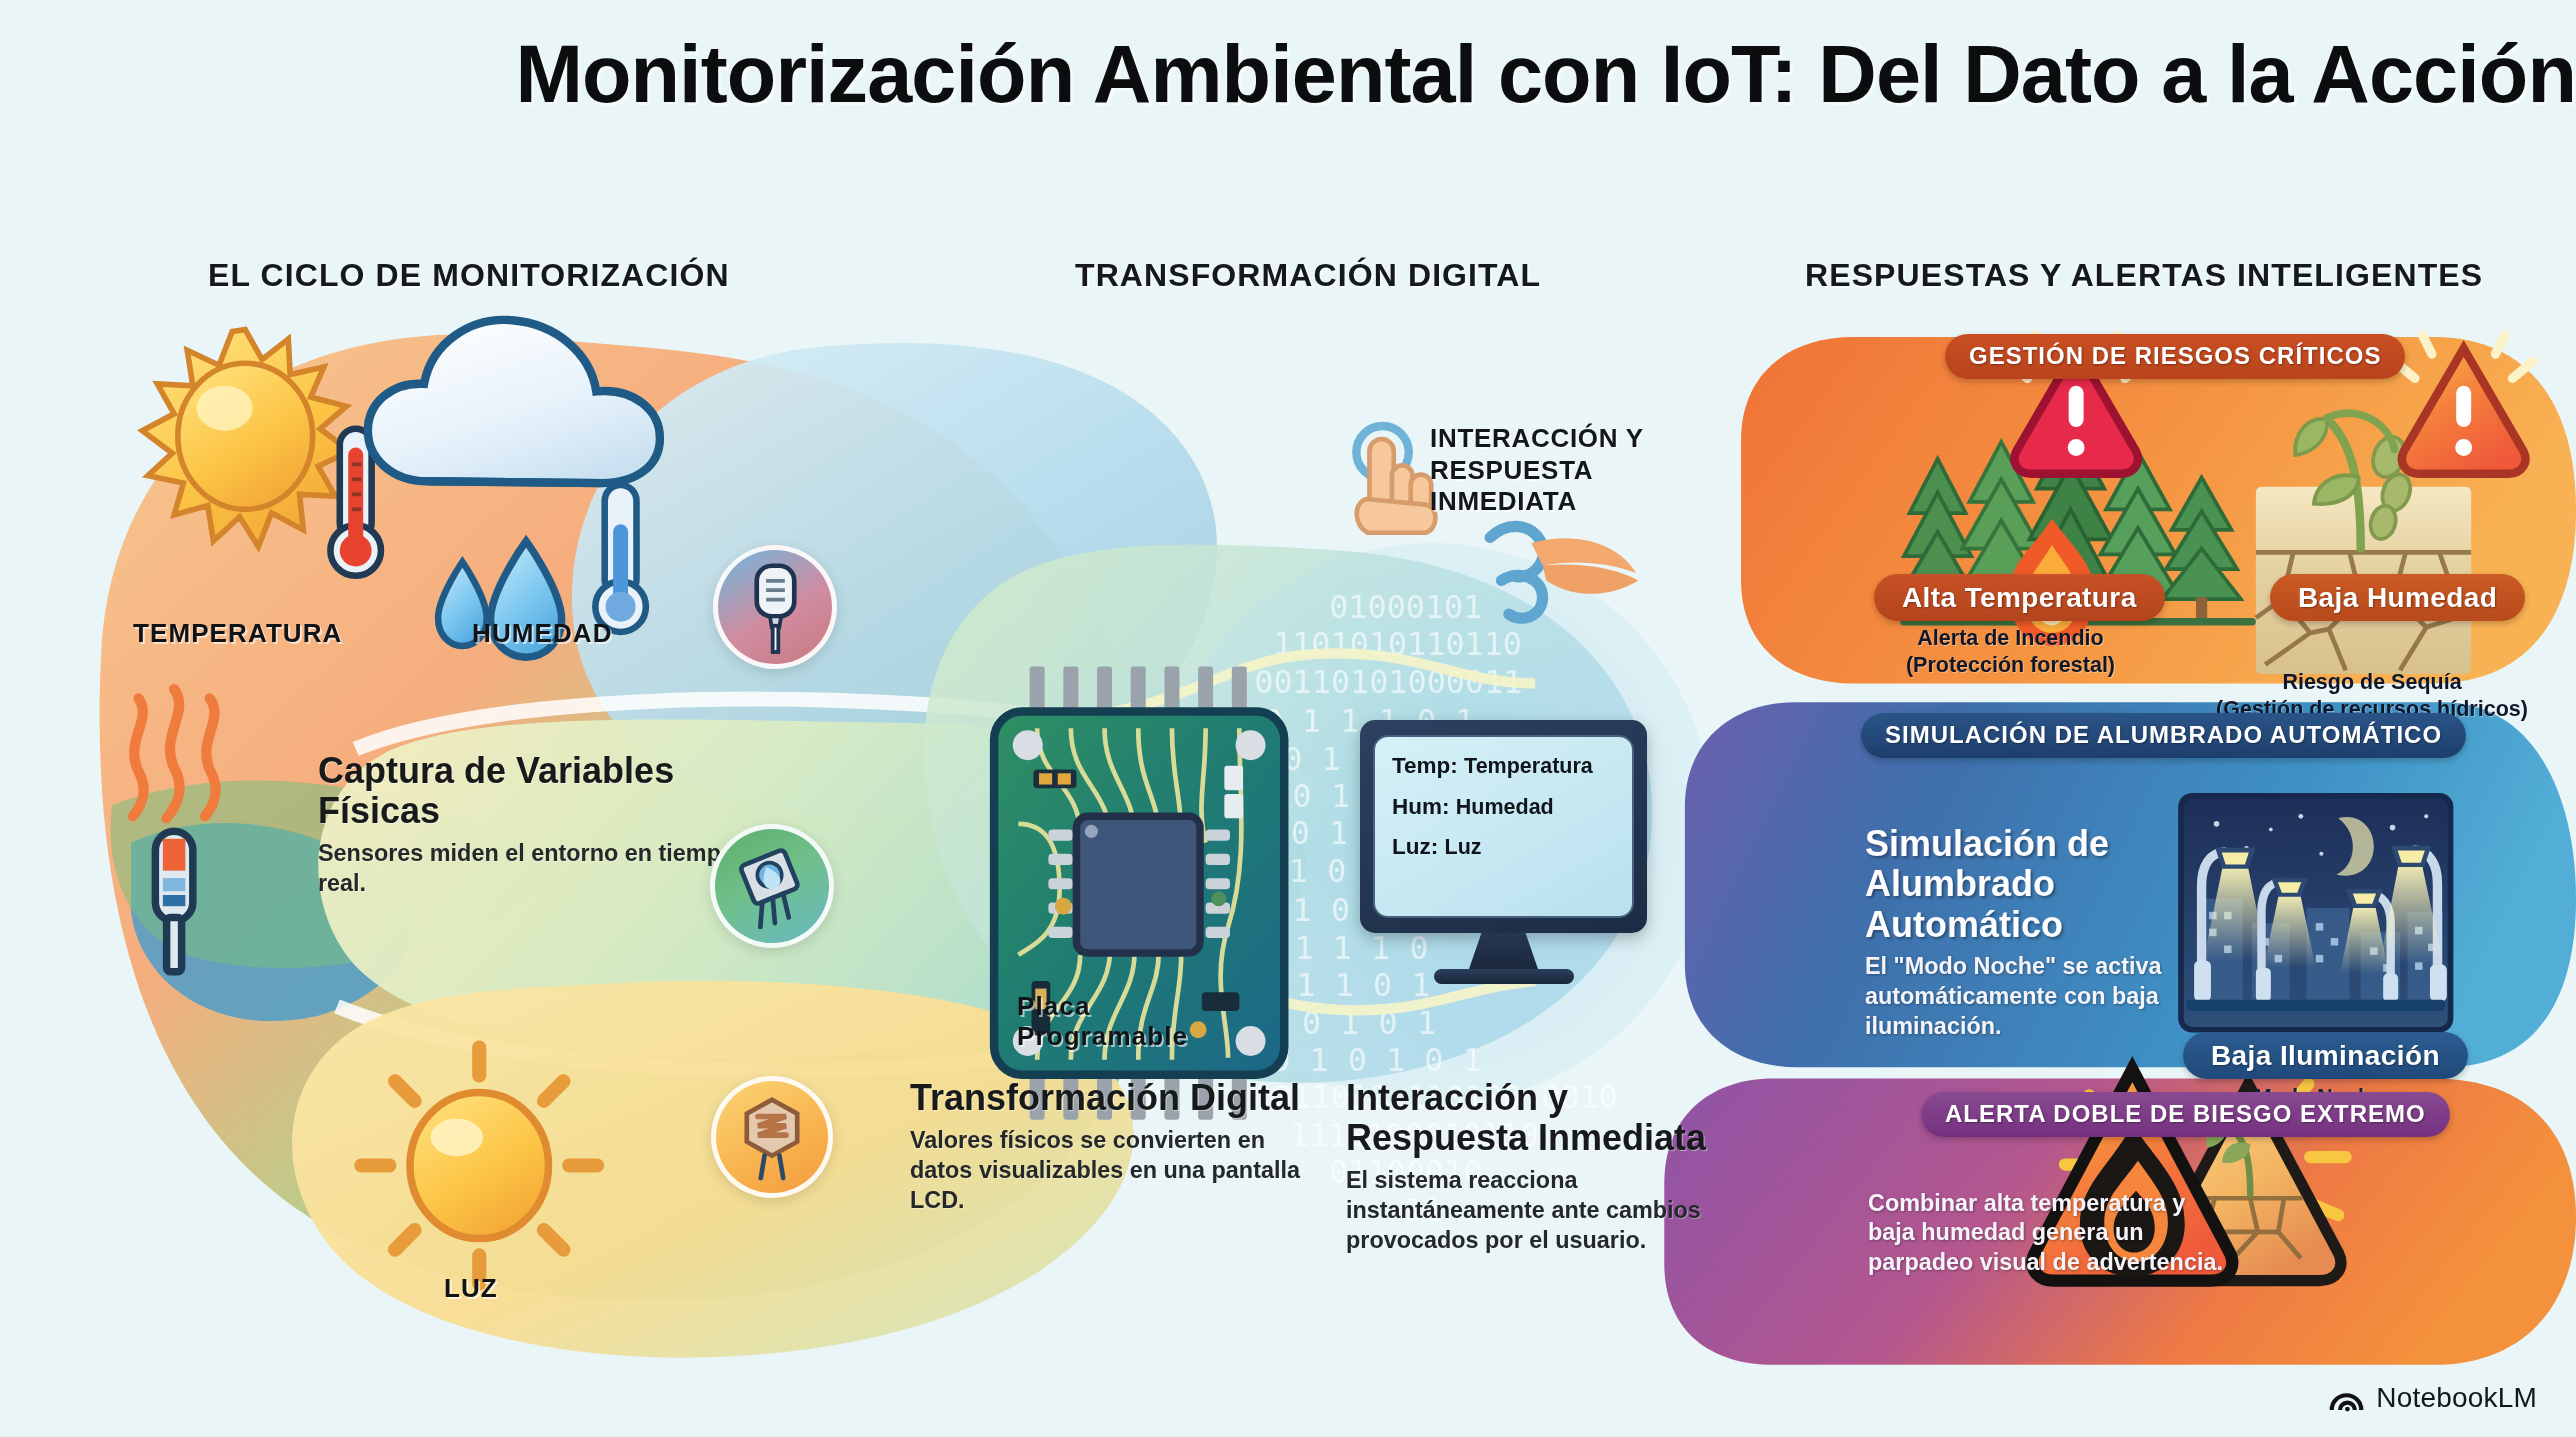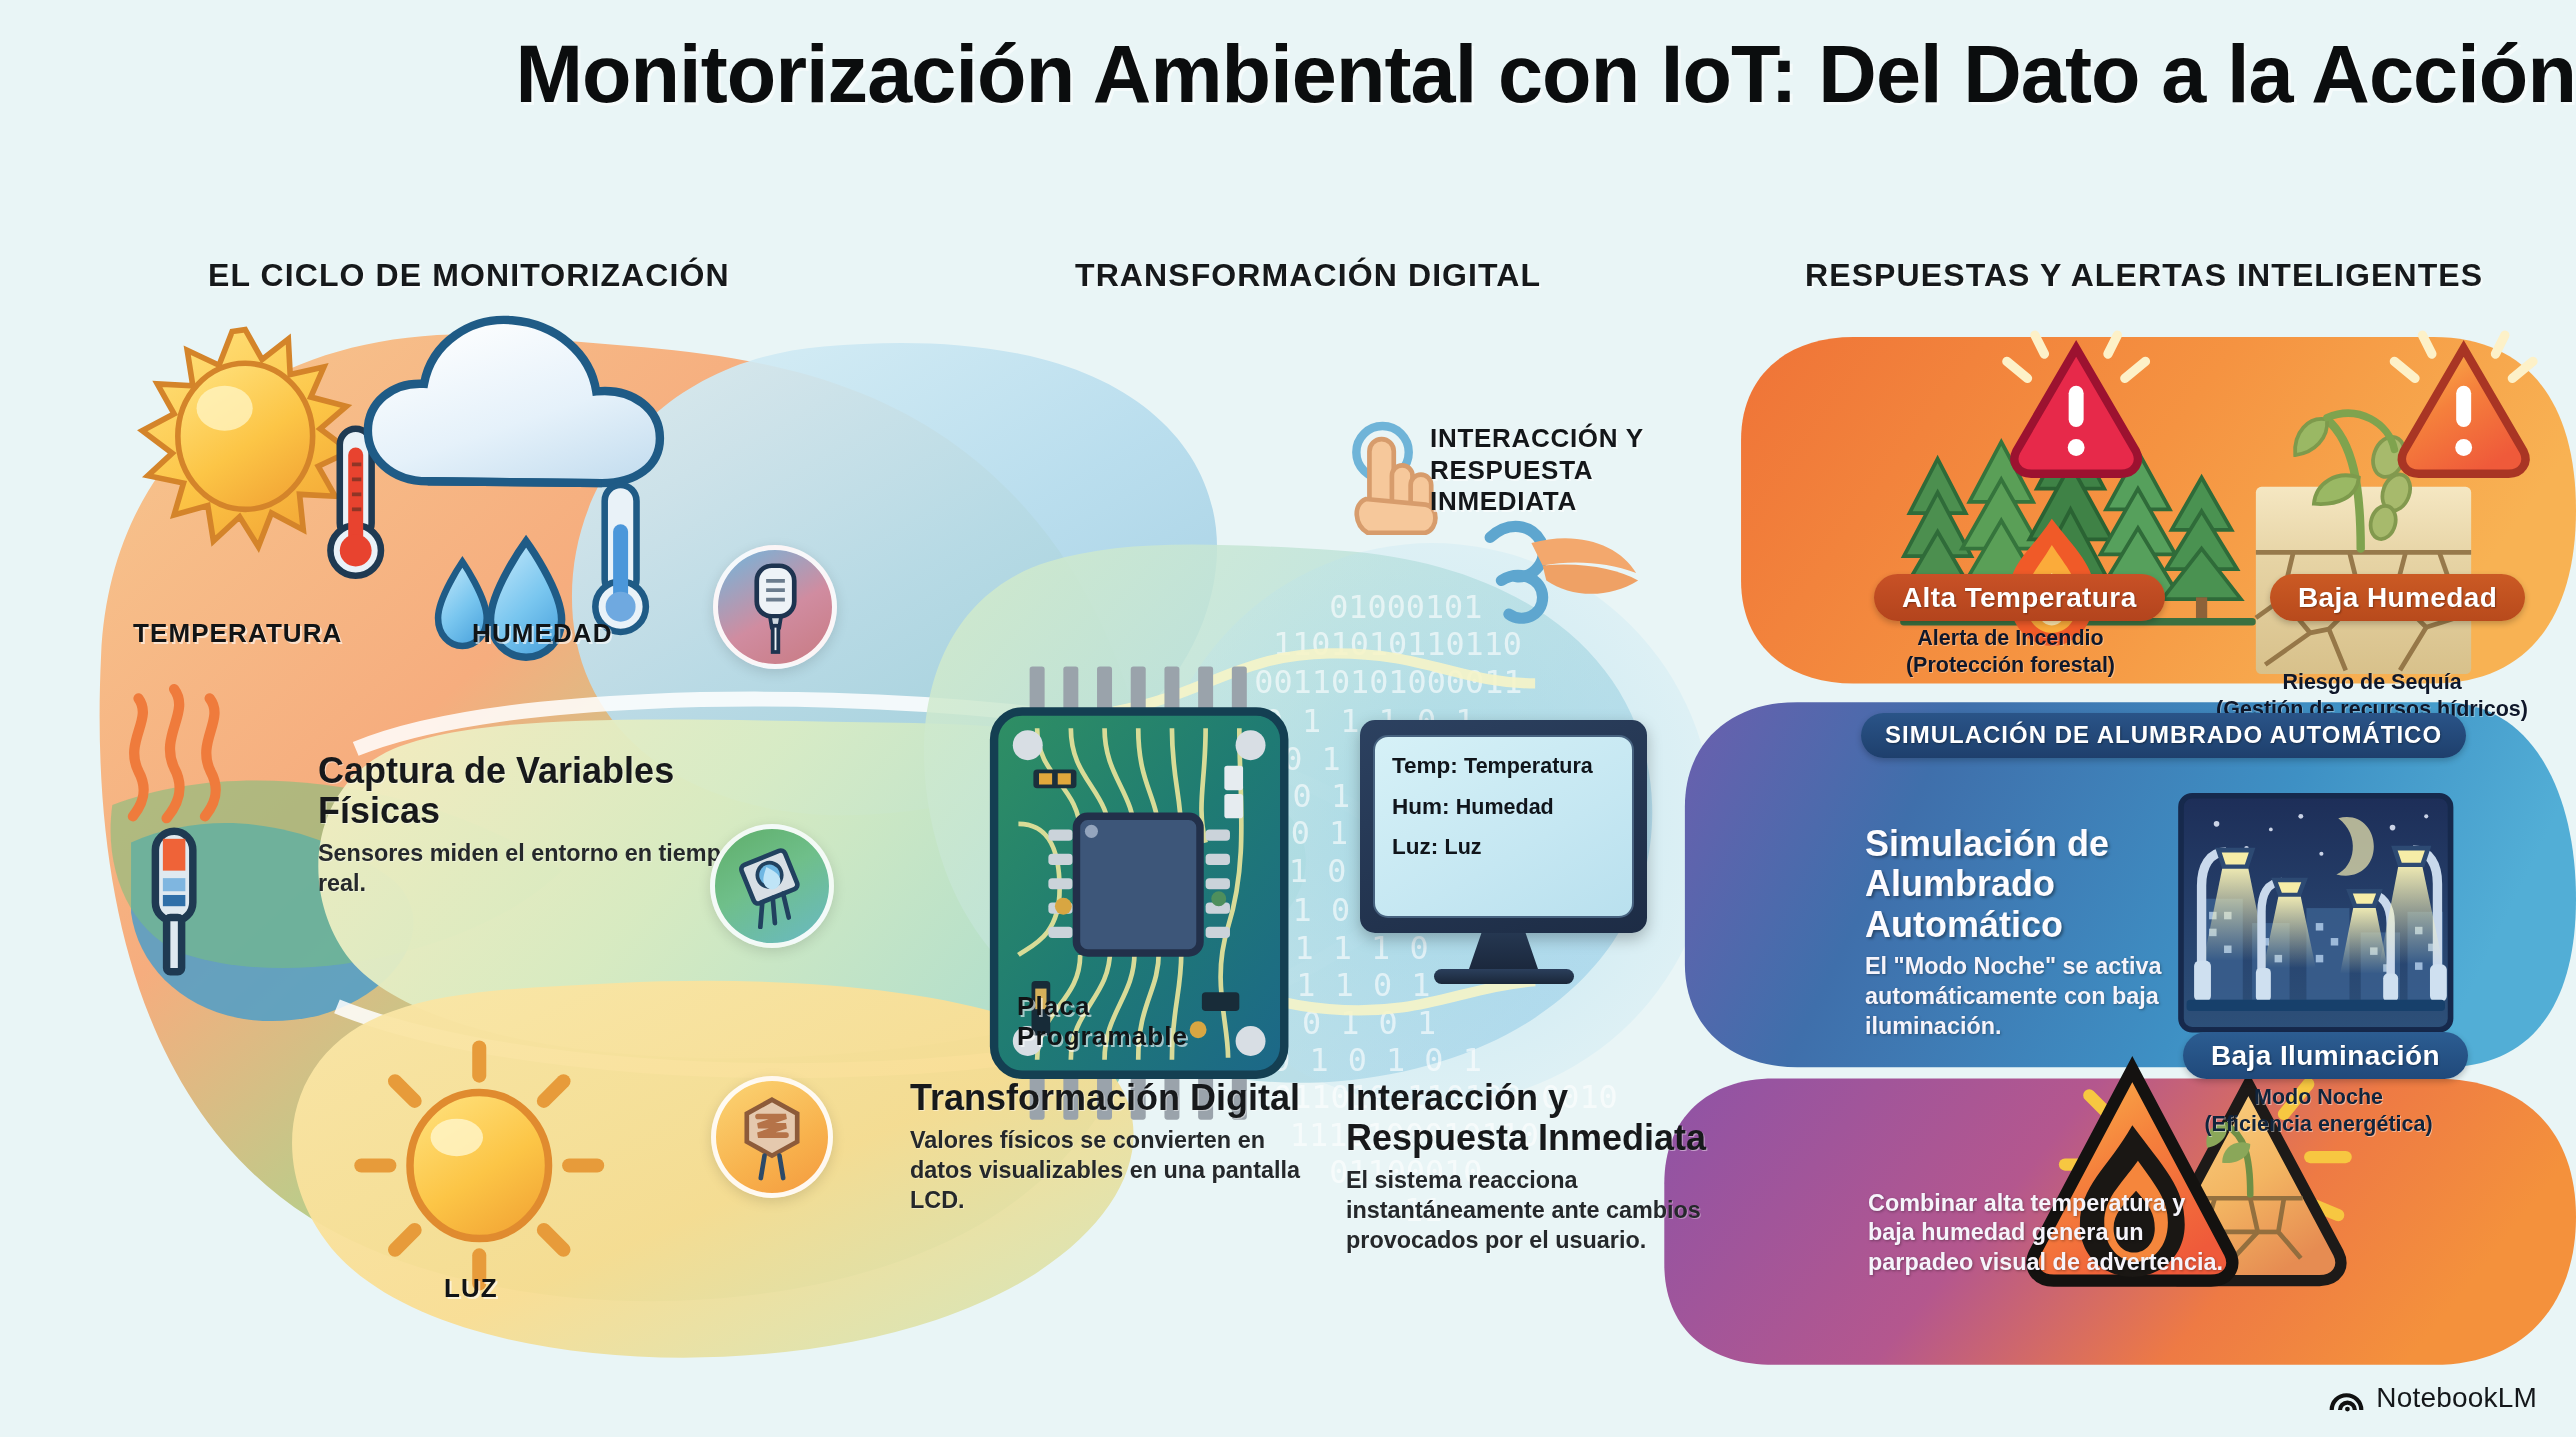--- a/index.html
+++ b/index.html
@@ -720,20 +720,21 @@
   <div class="blk" style="top:1078px;left:910px;width:393px;">
     <div class="h">Transformación Digital</div>
     <div class="p">Valores físicos se convierten en datos visualizables en una pantalla LCD.</div>
   </div>
 
   <div class="blk" style="top:1078px;left:1346px;width:403px;">
     <div class="h">Interacción y Respuesta Inmediata</div>
     <div class="p">El sistema reacciona instantáneamente ante cambios provocados por el usuario.</div>
   </div>
 
+  <div class="pill" style="top:334px;left:1945px;background:linear-gradient(#c94f23,#b8431c);">GESTIÓN DE RIESGOS CRÍTICOS</div>
 
   <div class="pill sm" style="top:574px;left:1874px;background:linear-gradient(#c85126,#b3441d);">Alta Temperatura</div>
   <div class="subcap" style="top:625px;left:1870px;width:281px;">
     <div>Alerta de Incendio</div>
     <div>(Protección forestal)</div>
   </div>
 
   <div class="pill sm" style="top:574px;left:2270px;background:linear-gradient(#cb5a24,#b84a1c);">Baja Humedad</div>
   <div class="subcap" style="top:625px;left:2194px;width:356px;margin-top:44px;">
     <div>Riesgo de Sequía</div>
@@ -746,20 +747,21 @@
     <div class="h">Simulación de Alumbrado Automático</div>
     <div class="p">El "Modo Noche" se activa automáticamente con baja iluminación.</div>
   </div>
 
   <div class="pill sm" style="top:1032px;left:2183px;background:linear-gradient(#2c5d92,#20497a);">Baja Iluminación</div>
   <div class="subcap onblue" style="top:1084px;left:2164px;width:309px;">
     <div>Modo Noche</div>
     <div>(Eficiencia energética)</div>
   </div>
 
+  <div class="pill" style="top:1092px;left:1921px;background:linear-gradient(#8a4a92,#74307f);">ALERTA DOBLE DE BIESGO EXTREMO</div>
 
   <div class="blk lightTxt" style="top:1181px;left:1868px;width:365px;">
     <div class="p">Combinar alta temperatura y baja humedad genera un parpadeo visual de advertencia.</div>
   </div>
 
   <div id="wm">
     <svg width="37" height="32" viewBox="0 0 40 34">
       <path d="M4 30 A 16 16 0 0 1 36 30" fill="none" stroke="#111" stroke-width="4.5"></path>
       <path d="M13 30 A 8 8 0 0 1 29 30" fill="none" stroke="#111" stroke-width="4.5"></path>
       <circle cx="21" cy="29" r="2.6" fill="#111"></circle>

